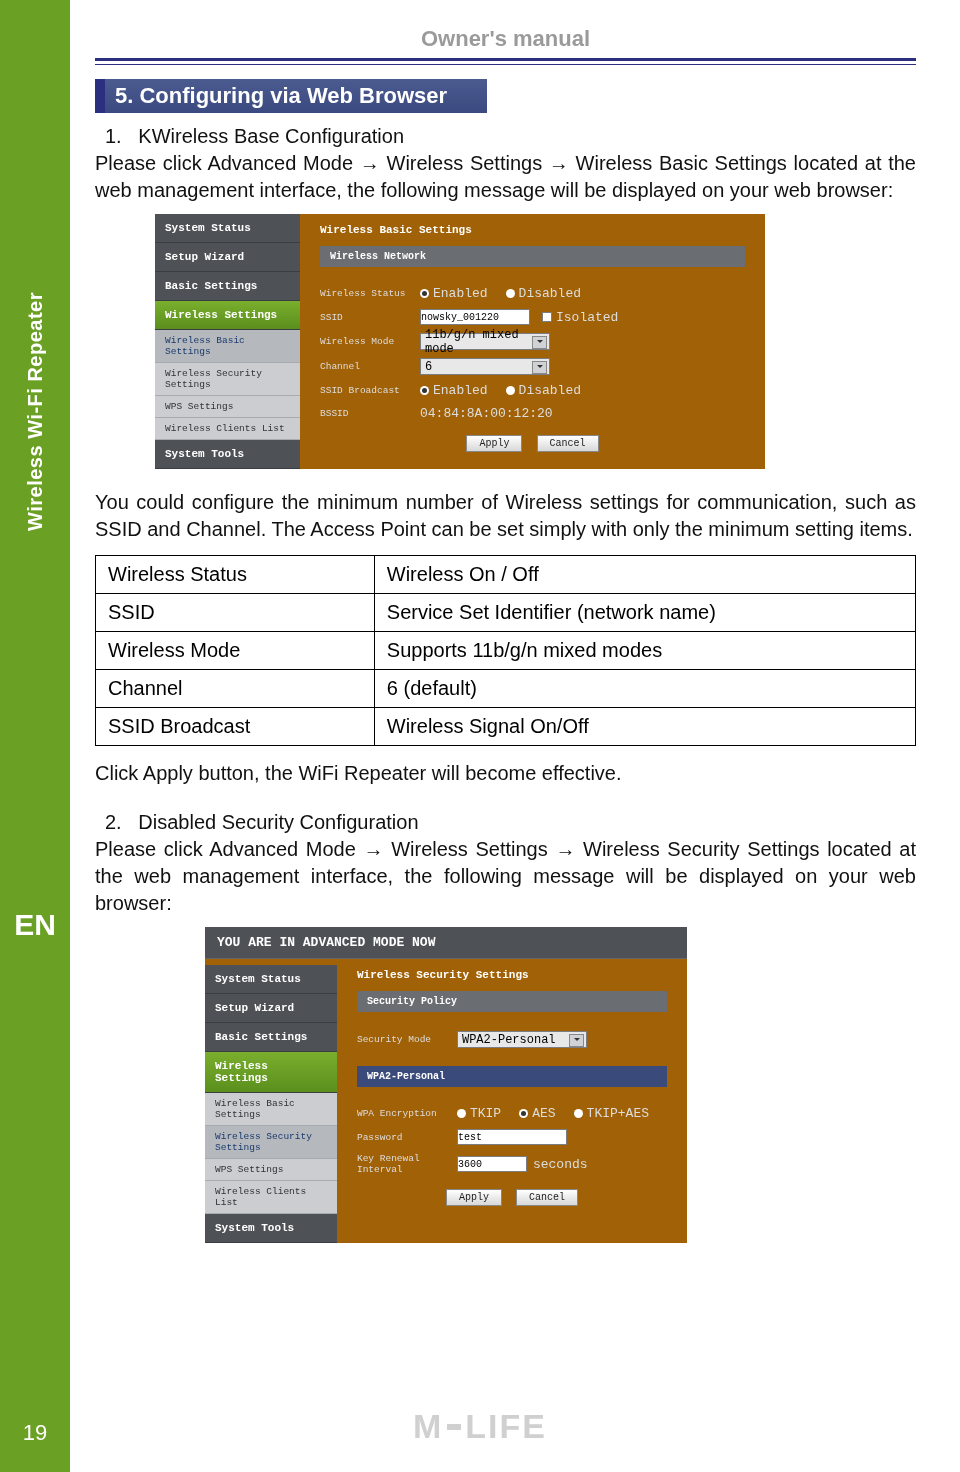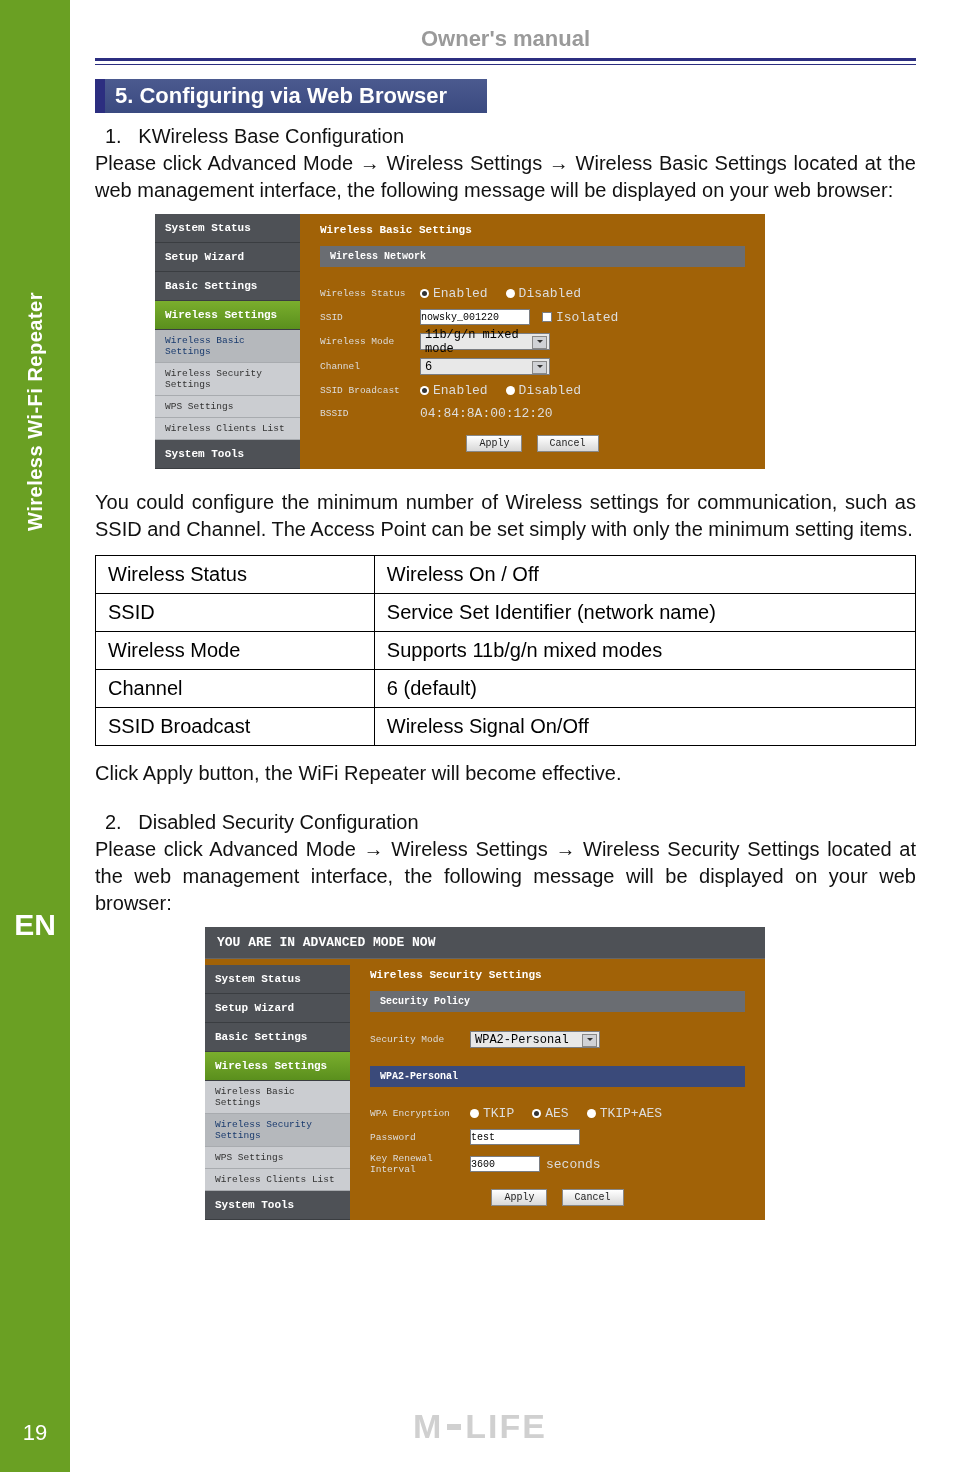--- a/index.html
+++ b/index.html
@@ -180,21 +180,21 @@
 
   <p class="body-text" style="margin-top:22px">
     <span class="h1-num bold">2.</span>
     &nbsp;&nbsp;<span class="bold">Disabled Security Configuration</span>
   </p>
   <p class="body-text justify">
     <span>Please click </span><span class="bold">Advanced Mode → Wireless Settings → Wireless Security Settings</span><span> located at the web management interface, the following message will be displayed on your web browser:</span>
   </p>
 
   <div class="screenshot-wrap" style="margin-left:110px">
-    <div class="router" style="width:560px">
+    <div class="router" style="width:482px">
       <div class="advanced-banner">YOU ARE IN ADVANCED MODE NOW</div>
       <div class="row-flex">
         <div class="side">
           <div class="nav" style="margin-top:6px">
             <div class="nav-item">System Status</div>
             <div class="nav-item">Setup Wizard</div>
             <div class="nav-item">Basic Settings</div>
             <div class="nav-item sel">Wireless Settings</div>
             <div class="sub">
               <div class="sub-item">Wireless Basic Settings</div>

